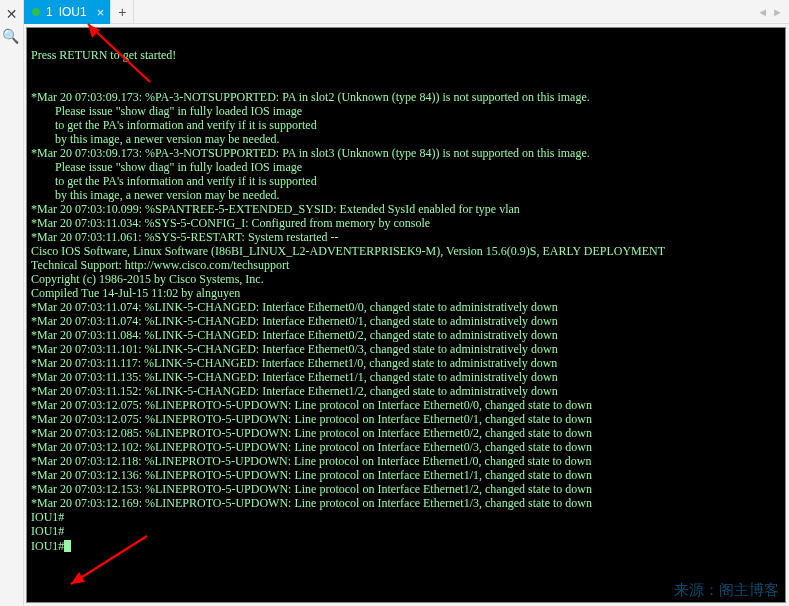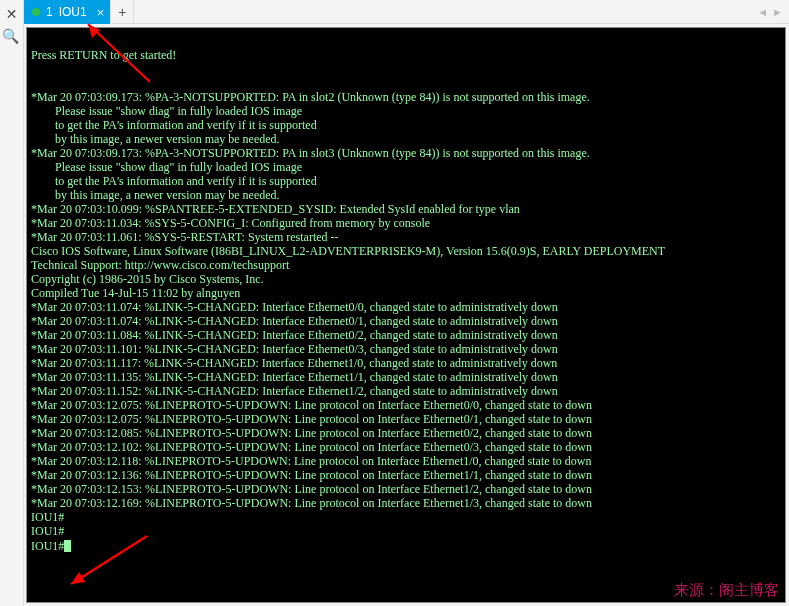--- a/index.html
+++ b/index.html
@@ -124,21 +124,21 @@
     stroke-width: 2.2;
     fill: none;
   }
   .arrow-head {
     fill: #ff0000;
   }
   .watermark {
     position: absolute;
     right: 10px;
     bottom: 6px;
-    color: #be185d;
+    color: #0c4a6e;
     font-family: "SimSun","宋体",serif;
     font-size: 15px;
     pointer-events: none;
   }
 </style>
 </head>
 <body>
 
 <div class="left-bar">
   <div class="close-icon">✕</div>

